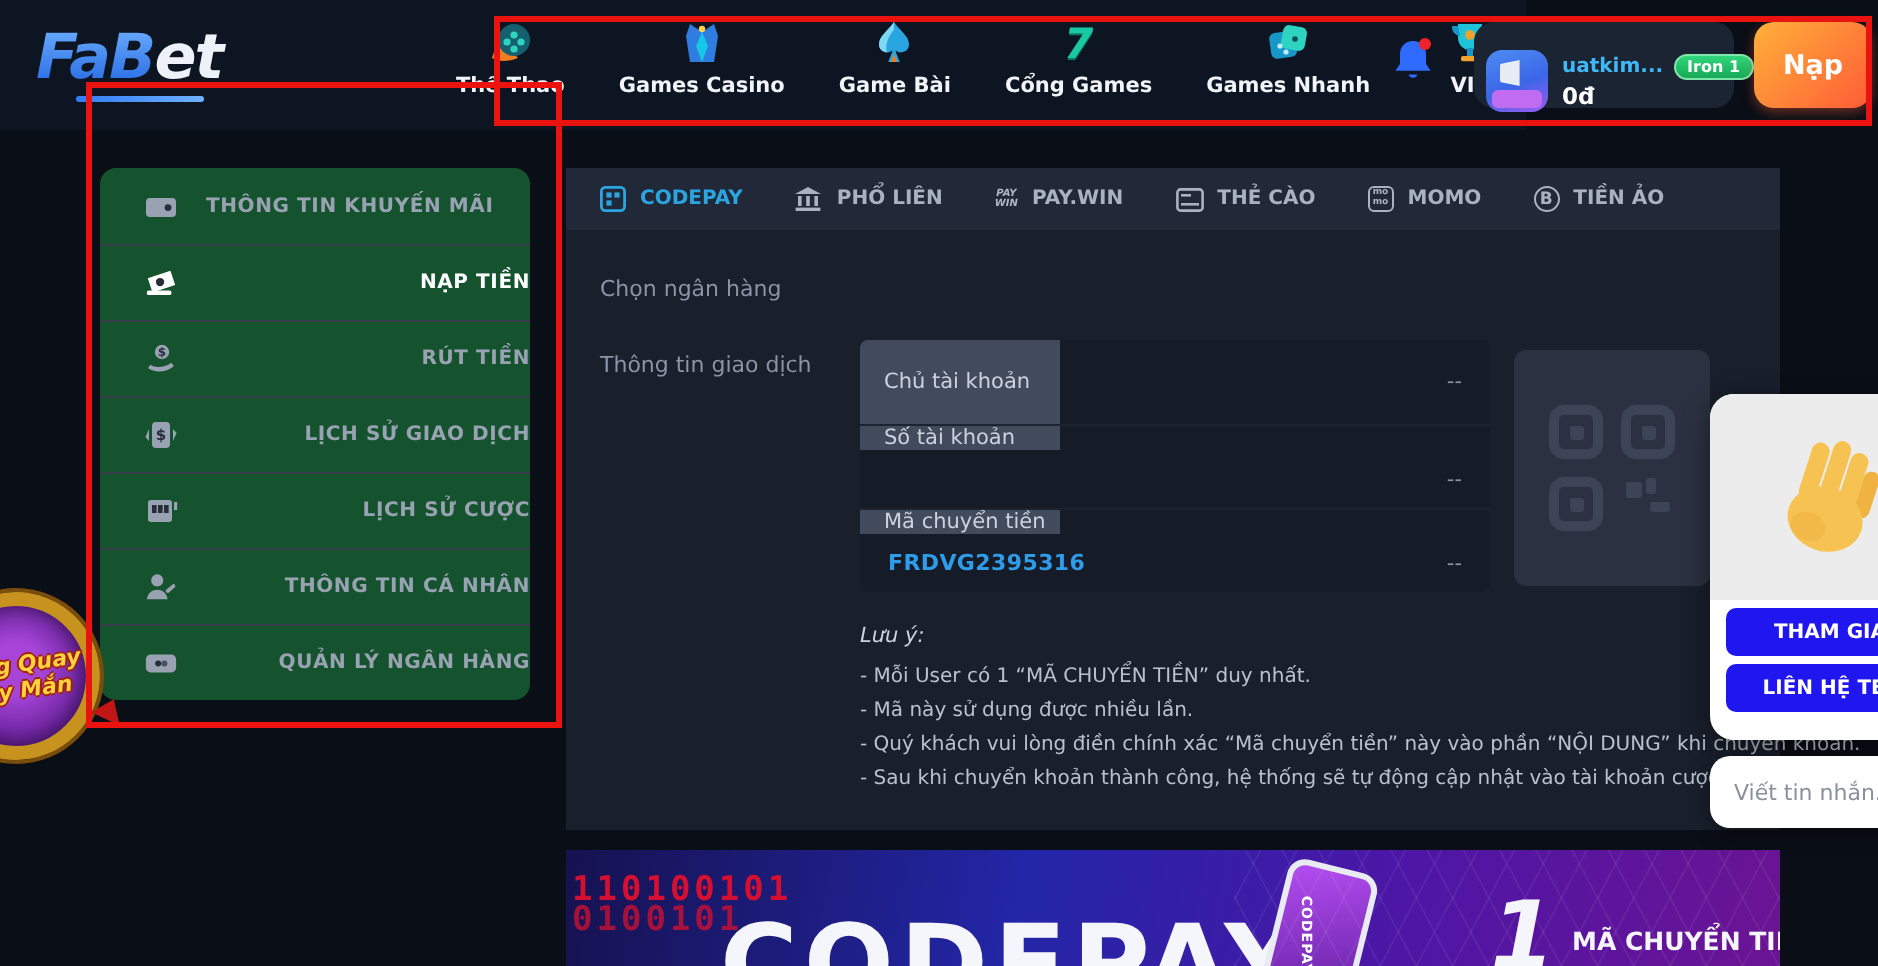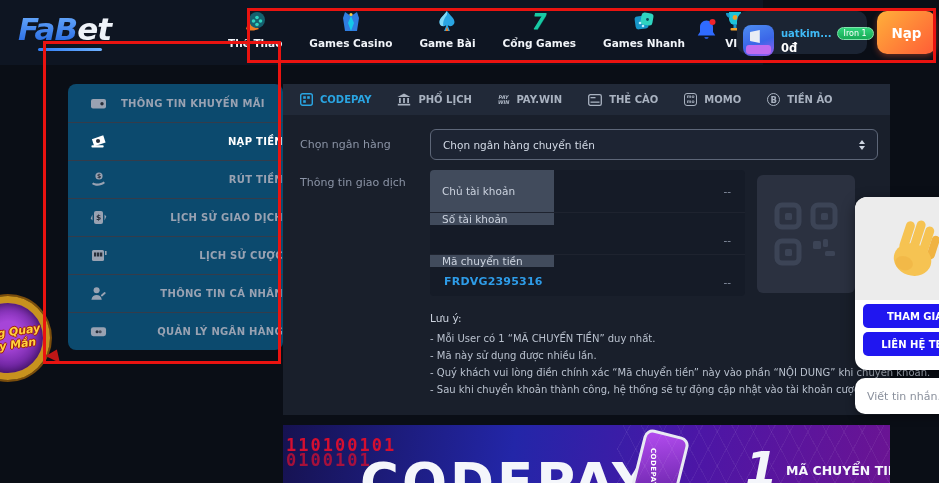--- a/index.html
+++ b/index.html
@@ -24,26 +24,26 @@
   .seven { font-size:21px; font-weight:900; font-style:italic; color:#18c9a4; text-shadow:0 1px 0 #0b7a68; }
 
   .bell-wrap { left:694px; top:17px; cursor:pointer; }
   .usercard { left:737px; top:11px; width:130px; height:43px; background:#1b2433; border-radius:10px; display:flex; align-items:center; padding:16px 8px 0 6px; gap:7px; cursor:pointer; }
   .avatar { width:31px; height:31px; border-radius:8px; background:linear-gradient(160deg,#4d8df2 0%,#3b66e8 55%,#9a5cf0 100%); position:relative; overflow:hidden; flex:0 0 auto; }
   .avatar::before { content:""; position:absolute; left:7px; top:5px; width:14px; height:13px; background:#e8ecf4; border-radius:3px; clip-path:polygon(0 15%,70% 0,70% 100%,0 85%); }
   .avatar::after { content:""; position:absolute; left:3px; bottom:2px; width:25px; height:9px; background:#c06cf0; border-radius:3px; }
   .user-meta { display:flex; flex-direction:column; gap:1px; min-width:0; }
   .user-row1 { display:flex; align-items:center; gap:5px; }
   .user-name { font-size:10px; font-weight:700; color:#3fb9f5; white-space:nowrap; }
-  .user-badge { font-size:8px; font-weight:400; color:#ffffff; background:linear-gradient(180deg,#31d67c,#17a956); border:1px solid #7fe6ac; padding:1px 6px; border-radius:8px; white-space:nowrap; }
+  .user-badge { font-size:8px; font-weight:700; color:#ffffff; background:linear-gradient(180deg,#31d67c,#17a956); border:1px solid #7fe6ac; padding:1px 6px; border-radius:8px; white-space:nowrap; }
   .user-balance { font-size:11.5px; font-weight:800; color:#ffffff; }
   .deposit-btn { left:877px; top:11px; width:59px; height:43px; border-radius:10px; background:linear-gradient(135deg,#ffb03a 0%,#ff5b36 100%); display:flex; align-items:center; justify-content:center; font-size:13.5px; font-weight:800; color:#fff; cursor:pointer; box-shadow:0 2px 6px rgba(255,95,54,.4); }
 
   
-  .sidebar { left:68px; top:84px; width:215px; height:266px; background:#0c4a6e; border-radius:8px; overflow:hidden; }
+  .sidebar { left:50px; top:84px; width:215px; height:266px; background:#14532d; border-radius:8px; overflow:hidden; }
   .side-item { height:38px; display:flex; align-items:center; padding-left:22px; gap:14px; cursor:pointer; color:#99a2b2; }
   .side-item + .side-item { border-top:1px solid #353c4a;justify-content:space-between; }
   .side-item .side-label { font-size:10px; font-weight:700; letter-spacing:.3px; white-space:nowrap; }
   .side-item.active { color:#ffffff; }
   .side-ico { width:17px; height:17px; display:flex; align-items:center; justify-content:center; }
 
   
   .main-panel { left:283px; top:84px; width:607px; height:331px; background:#191f2b; }
   .tabbar { position:absolute; left:0; top:0; width:607px; height:31px; background:#212938; display:flex; align-items:center; padding-left:17px; gap:26px; }
   .tab { display:flex; align-items:center; gap:7px; cursor:pointer; color:#a9b2c0; font-size:10px; font-weight:700; white-space:nowrap; }
@@ -56,29 +56,29 @@
   .form-label { position:absolute; left:17px; font-size:11px; color:#8b94a6; }
   .bank-select { position:absolute; left:147px; top:45px; width:448px; height:31px; border:1px solid #5d6678; border-radius:6px; background:#1d2433; display:flex; align-items:center; padding:0 12px; cursor:pointer; }
   .bank-select-value { font-size:10.5px; color:#d3dae6; flex:1; }
   .sel-arrows { display:flex; flex-direction:column; gap:2px; align-items:center; }
   .tri-up { width:0; height:0; border-left:3.5px solid transparent; border-right:3.5px solid transparent; border-bottom:4.5px solid #cfd6e2; }
   .tri-down { width:0; height:0; border-left:3.5px solid transparent; border-right:3.5px solid transparent; border-top:4.5px solid #cfd6e2; }
 
   .txn-table { position:absolute; left:147px; top:86px; width:315px; background:#151b27; border-radius:4px; overflow:hidden; }
   .txn-row { display:flex; height:42px; align-items:stretch; }
   .txn-row + .txn-row { border-top:1px solid rgba(255,255,255,.04);flex-direction:column; }
-  .txn-cell-label { width:124px; background:#414b5c; color:#ccd3df; font-size:10.5px; display:flex; align-items:center; padding-left:12px; flex:0 0 auto; }
+  .txn-cell-label { width:100px; background:#414b5c; color:#ccd3df; font-size:10.5px; display:flex; align-items:center; padding-left:12px; flex:0 0 auto; }
   .txn-cell-value { flex:1; display:flex; align-items:center; padding:0 14px; }
   .txn-dash { margin-left:auto; color:#8b94a6; font-size:10.5px; }
   .txn-code { color:#2e9ce8; font-weight:800; font-size:11px; letter-spacing:.2px; }
 
   .qr-panel { position:absolute; left:474px; top:91px; width:98px; height:118px; background:#2b3140; border-radius:6px; display:flex; align-items:center; justify-content:center; }
 
   .notes { position:absolute; left:147px; top:228px; width:440px; }
-  .notes-title { font-size:10.5px; color:#ccd3df; margin-bottom:6px; }
+  .notes-title { font-size:10.5px; color:#ccd3df; margin-bottom:6px;font-style:italic; }
   .note-line { font-size:10px; color:#b9c1ce; line-height:17px; white-space:nowrap; }
 
   
   .banner { left:283px; top:425px; width:607px; height:58px; overflow:hidden; cursor:pointer;
     background:linear-gradient(100deg,#161250 0%,#2326a8 38%,#4c16a6 68%,#6b1493 100%); }
   .banner::after { content:""; position:absolute; right:0; top:0; width:45%; height:100%;
     background:
       repeating-linear-gradient(62deg, rgba(255,255,255,.055) 0 1px, transparent 1px 16px),
       repeating-linear-gradient(-62deg, rgba(255,255,255,.055) 0 1px, transparent 1px 16px); }
   .binary { position:absolute; left:3px; top:13px; font-family:"DejaVu Sans Mono","Liberation Mono",monospace; font-weight:700; font-size:17px; line-height:15px; color:#d50f30; letter-spacing:2px; }
@@ -296,21 +296,21 @@
     <div class="tab">
       <span class="tab-ico">
         <svg width="14" height="13" viewBox="0 0 14 13" fill="#a9b2c0">
             <path d="M7 0.5L13.5 4h-13z"></path>
             <rect x="2" y="5" width="1.8" height="5"></rect>
             <rect x="6.1" y="5" width="1.8" height="5"></rect>
             <rect x="10.2" y="5" width="1.8" height="5"></rect>
             <rect x="0.8" y="10.8" width="12.4" height="1.7"></rect>
           </svg>
       </span>
-      <span>PHỔ LỊCH</span>
+      <span>PHỔ LIÊN</span>
     </div>
     <div class="tab">
       <span class="tab-ico paywin-ico">PAY<br>WIN</span>
       <span>PAY.WIN</span>
     </div>
     <div class="tab">
       <span class="tab-ico">
         <svg width="14" height="12" viewBox="0 0 14 12">
             <rect x="0.7" y="0.7" width="12.6" height="10.6" rx="1.6" fill="none" stroke="#a9b2c0" stroke-width="1.3"></rect>
             <rect x="2.5" y="3" width="5" height="1.3" fill="#a9b2c0"></rect>
@@ -326,27 +326,20 @@
         </span>
       <span>MOMO</span>
     </div>
     <div class="tab">
       <span class="tab-ico btc-ico">B</span>
       <span>TIỀN ẢO</span>
     </div>
   </div>
 
   <div class="form-label" style="top:54px;">Chọn ngân hàng</div>
-  <div class="bank-select">
-    <span class="bank-select-value">Chọn ngân hàng chuyển tiền</span>
-    <span class="sel-arrows">
-        <span class="tri-up"></span>
-        <span class="tri-down"></span>
-      </span>
-  </div>
 
   <div class="form-label" style="top:92px;">Thông tin giao dịch</div>
 
   <div class="txn-table">
     <div class="txn-row">
       <div class="txn-cell-label">Chủ tài khoản</div>
       <div class="txn-cell-value">
           <span class="txn-dash">--</span>
         </div>
     </div>

